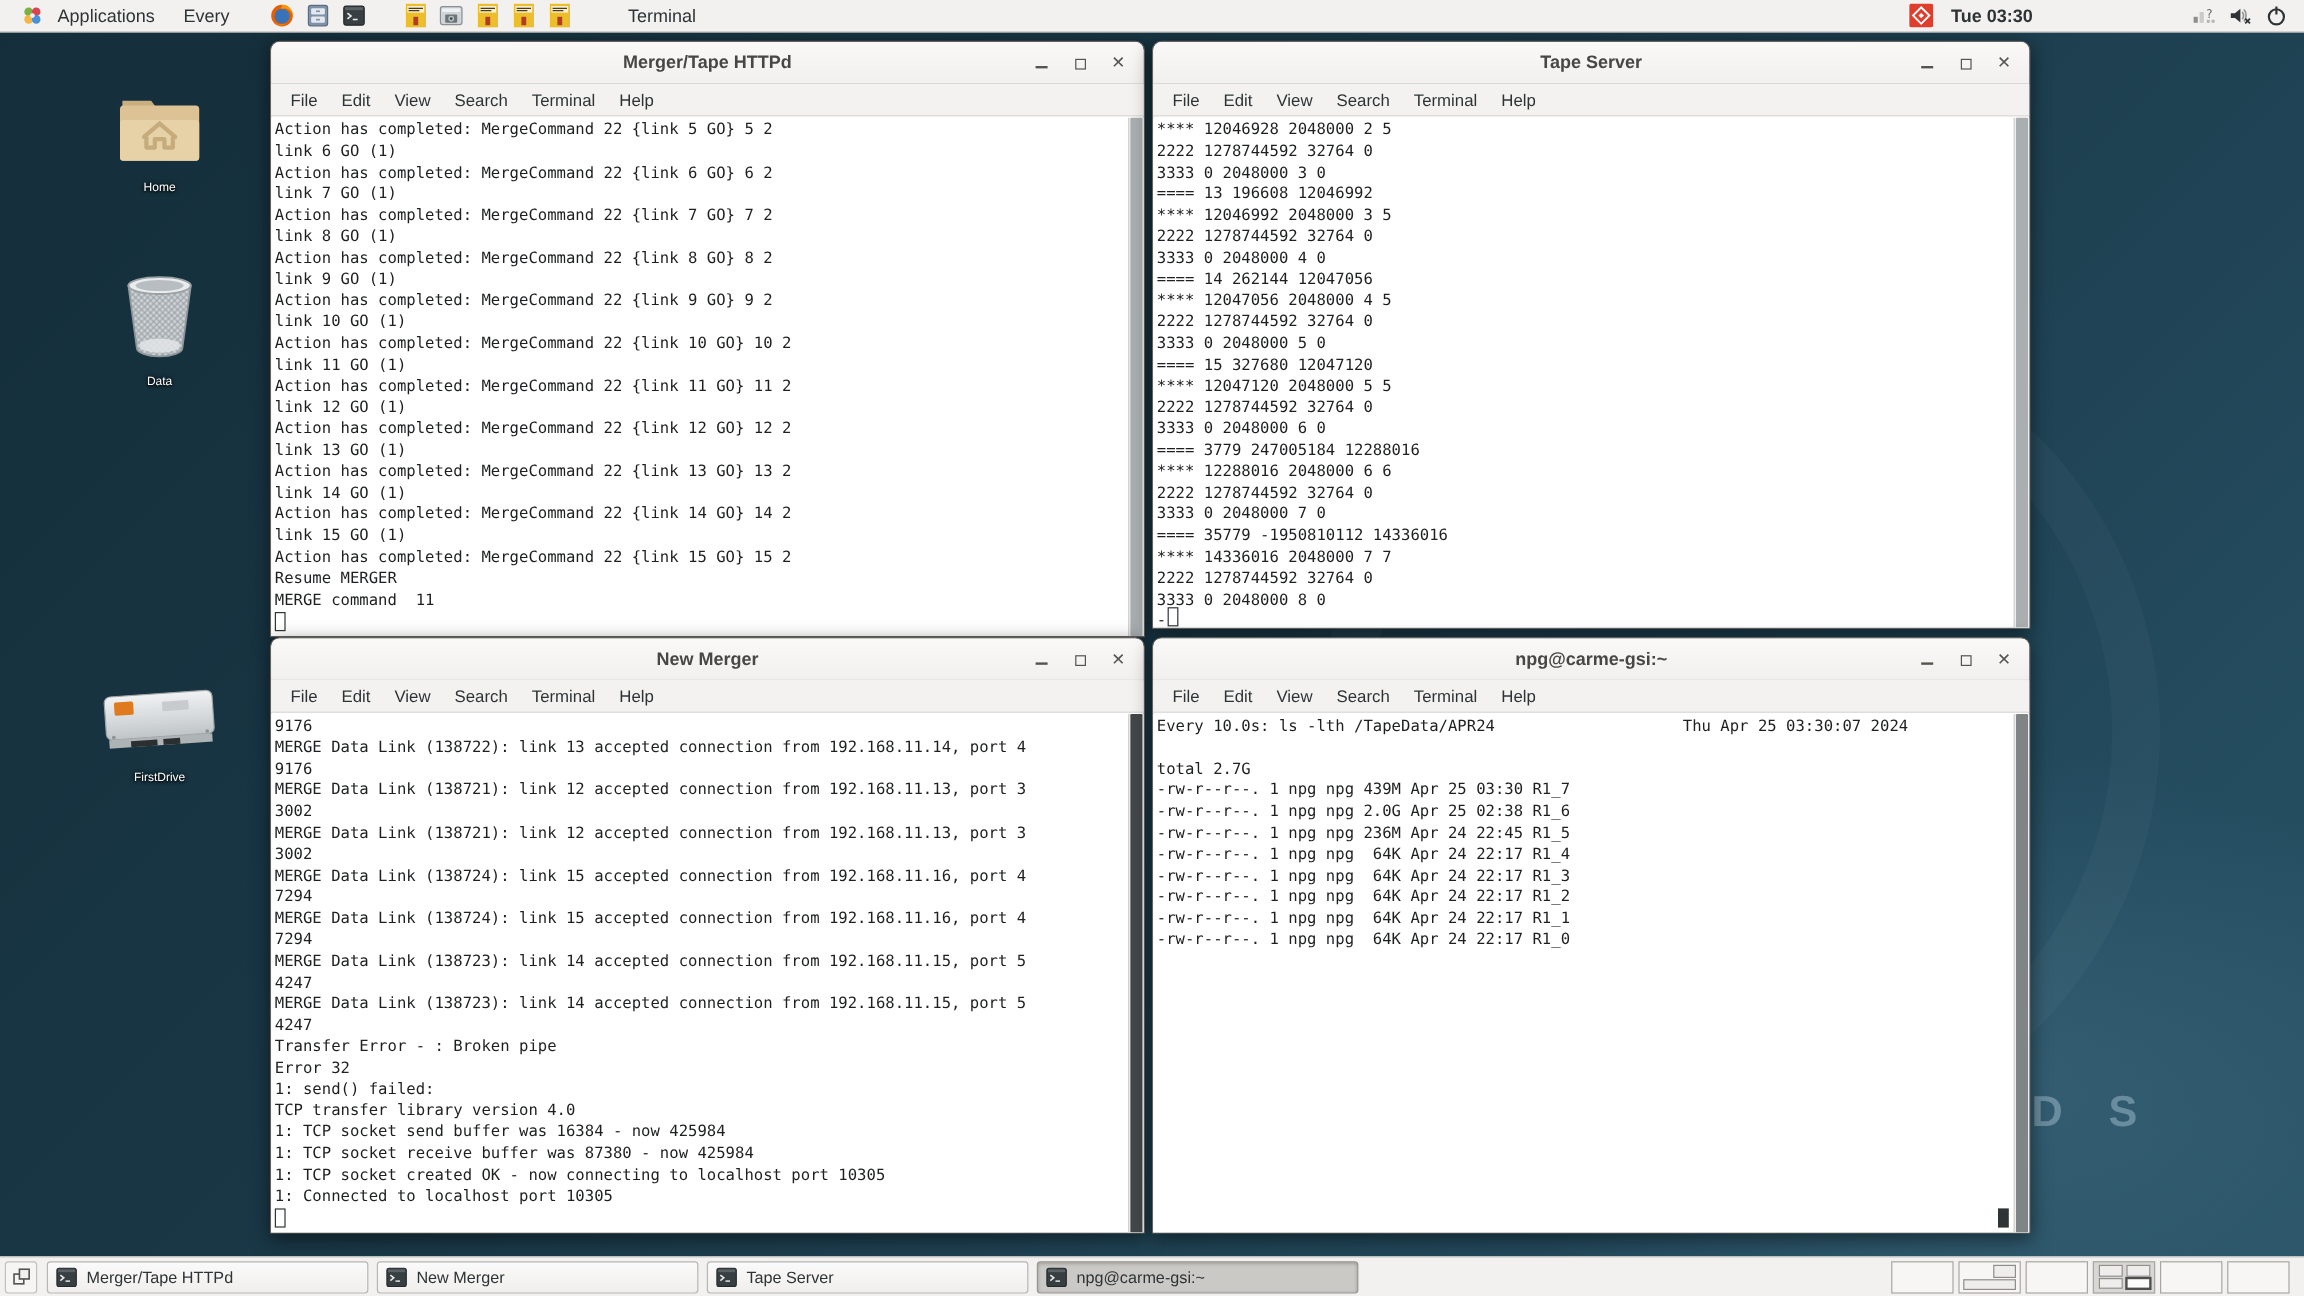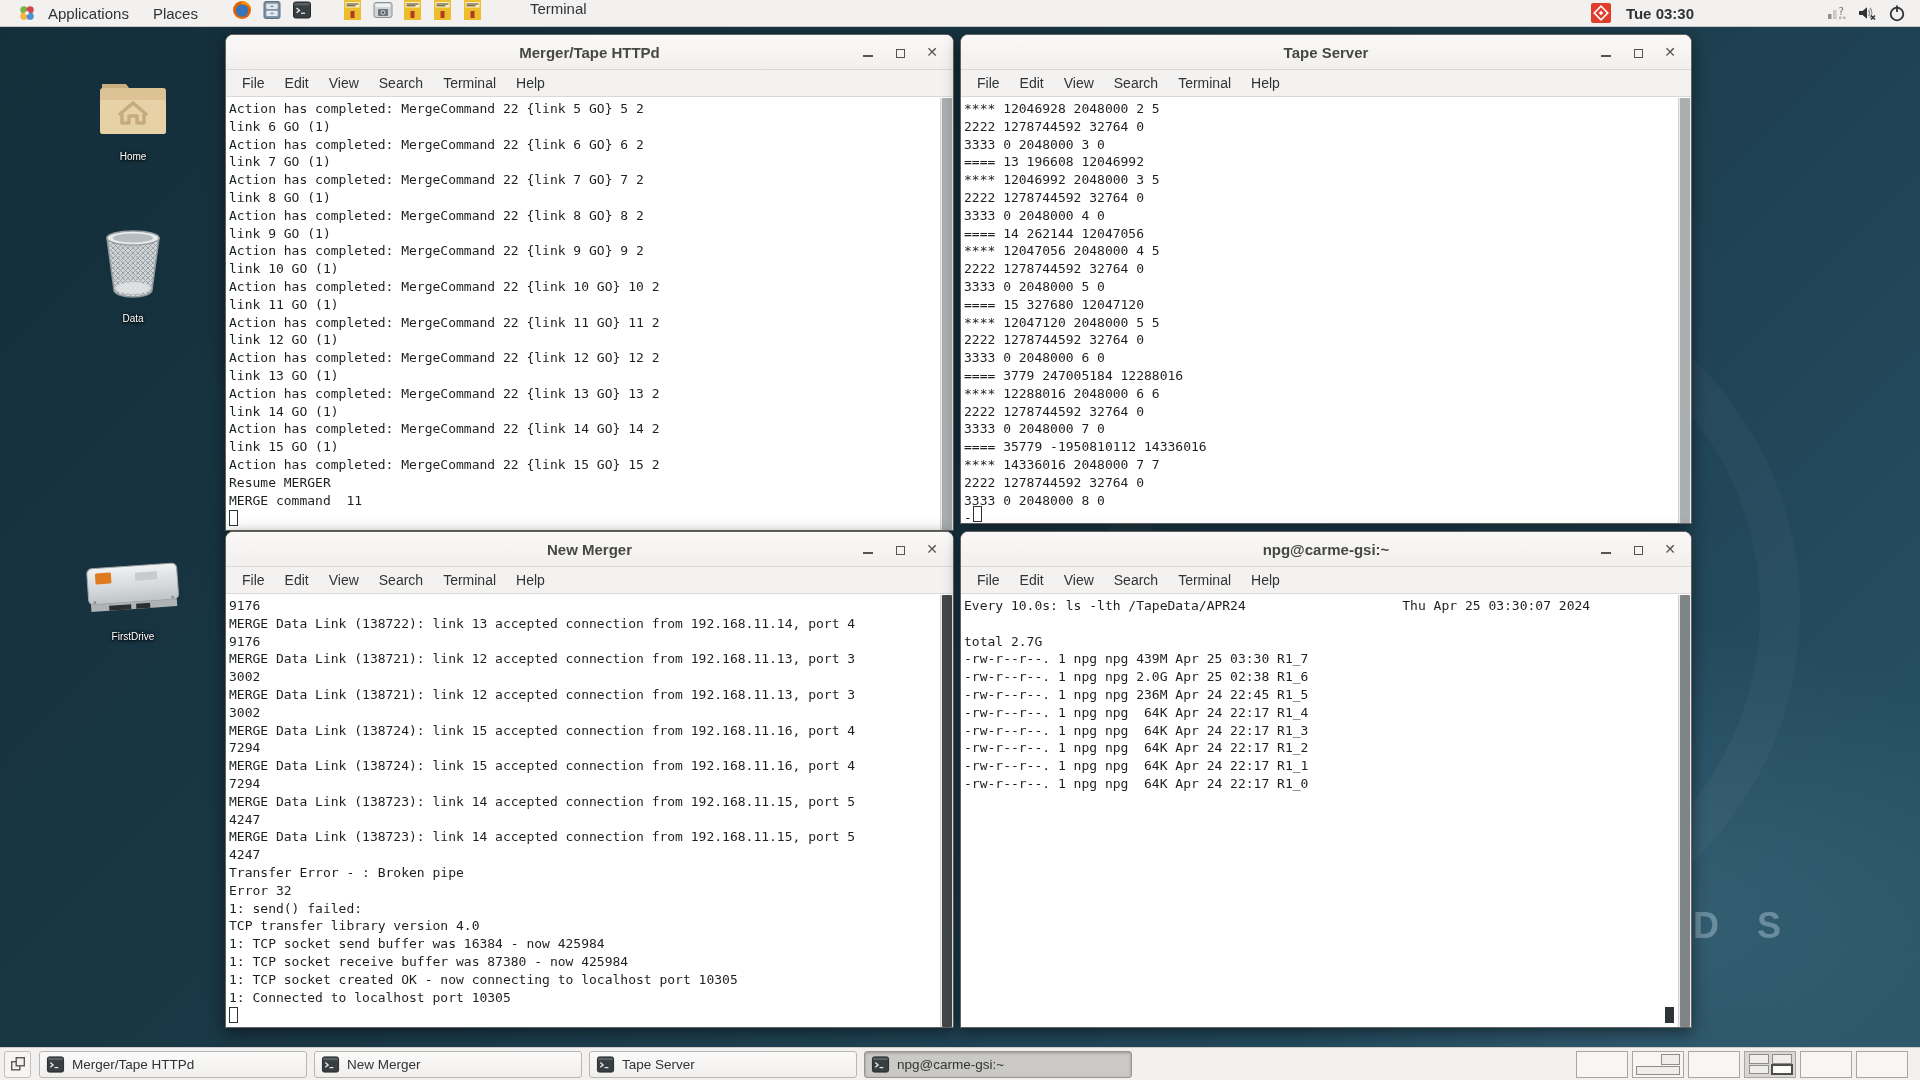--- a/index.html
+++ b/index.html
@@ -15,36 +15,36 @@
     pointer-events:none; }
   .wp-swoosh { position:absolute; right:120px; bottom:120px; width:700px; height:700px;
     border:40px solid rgba(255,255,255,.03); border-radius:50%; transform:rotate(25deg); pointer-events:none;}
   .watermark { position:absolute; left:1693px; top:905px; font-size:36px; font-weight:bold;
     letter-spacing:14px; color:rgba(190,215,230,.40); }
 
   
   .top-panel { position:absolute; left:0; top:0; width:1920px; height:27px;
     background:#f2f1f0; border-bottom:1px solid #c9c7c4; display:flex; align-items:center;
     font-size:15px; color:#2e3436; z-index:50; }
-  .panel-left { display:flex; align-items:flex-start; height:100%; }
+  .panel-left { display:flex; align-items:center; height:100%; }
   .panel-menu { display:flex; align-items:center; gap:6px; padding:0 12px; height:100%; cursor:default; }
   .panel-ico { width:20px; height:20px; display:inline-flex; align-items:center; justify-content:center; margin:0 5px; }
   .panel-label-launcher { margin-left:42px; }
   .panel-right { margin-left:auto; display:flex; align-items:center; height:100%; padding-right:8px; }
   .clock { font-weight:600; margin:0 10px 0 10px; }
   .status-gap { width:118px; }
   .status-ico { width:22px; height:20px; display:inline-flex; align-items:center; justify-content:center; margin:0 4px; }
 
   
   .desk-icon { position:absolute; width:130px; text-align:center; }
   .desk-icon .glyph { display:flex; justify-content:center; }
   .desk-icon .lbl { margin-top:13px; color:#fff; font-size:10px; text-shadow:0 1px 2px #000, 0 0 4px #000; }
   .di-home { left:68px; top:72px; }
   .di-trash { left:68px; top:228px; }
-  .di-drive { left:58px; top:560px; width:150px; }
+  .di-drive { left:58px; top:572px; width:150px; }
 
   
   .window { position:absolute; background:#fff; border:1px solid #63625f;
     border-radius:8px 8px 0 0; box-shadow:0 4px 16px rgba(0,0,0,.5); }
   .titlebar { height:35px; background:linear-gradient(#faf9f8,#f1f0ee);
     border-bottom:1px solid #dbd9d6; border-radius:7px 7px 0 0; position:relative;
     display:flex; align-items:center; }
   .title { position:absolute; left:0; right:0; text-align:center; font-size:15px;
     font-weight:bold; color:#474743; pointer-events:none; }
   .controls { margin-left:auto; display:flex; align-items:center; gap:20px; padding-right:15px; z-index:2; }
@@ -105,21 +105,21 @@
             <circle cx="6.5" cy="6.5" r="4" fill="#79b242"></circle>
             <circle cx="13.5" cy="6.5" r="4" fill="#d94452"></circle>
             <circle cx="6.5" cy="13.5" r="4" fill="#f5b53f"></circle>
             <circle cx="13.5" cy="13.5" r="4" fill="#4a90d9"></circle>
             <circle cx="10" cy="10" r="2.2" fill="#f2f1f0"></circle>
           </svg>
       </span>
       <span>Applications</span>
     </div>
     <div class="panel-menu">
-      <span>Places</span>
+      <span>Every</span>
     </div>
     <span class="panel-ico" style="margin-left:22px">
       <svg width="20" height="20" viewBox="0 0 20 20">
           <circle cx="10" cy="10" r="9" fill="#e66000"></circle>
           <circle cx="10" cy="10.5" r="6.3" fill="#3a72b8"></circle>
           <path d="M10 1 a9 9 0 0 1 9 9 a7.5 7.5 0 0 0 -9.5 -5.5 z" fill="#ff9500"></path>
           <path d="M4 15.5 a7 7 0 0 0 9 1 a6 6 0 0 1 -9 -1 z" fill="#ffcb00" opacity=".8"></path>
         </svg>
     </span>
     <span class="panel-ico">

